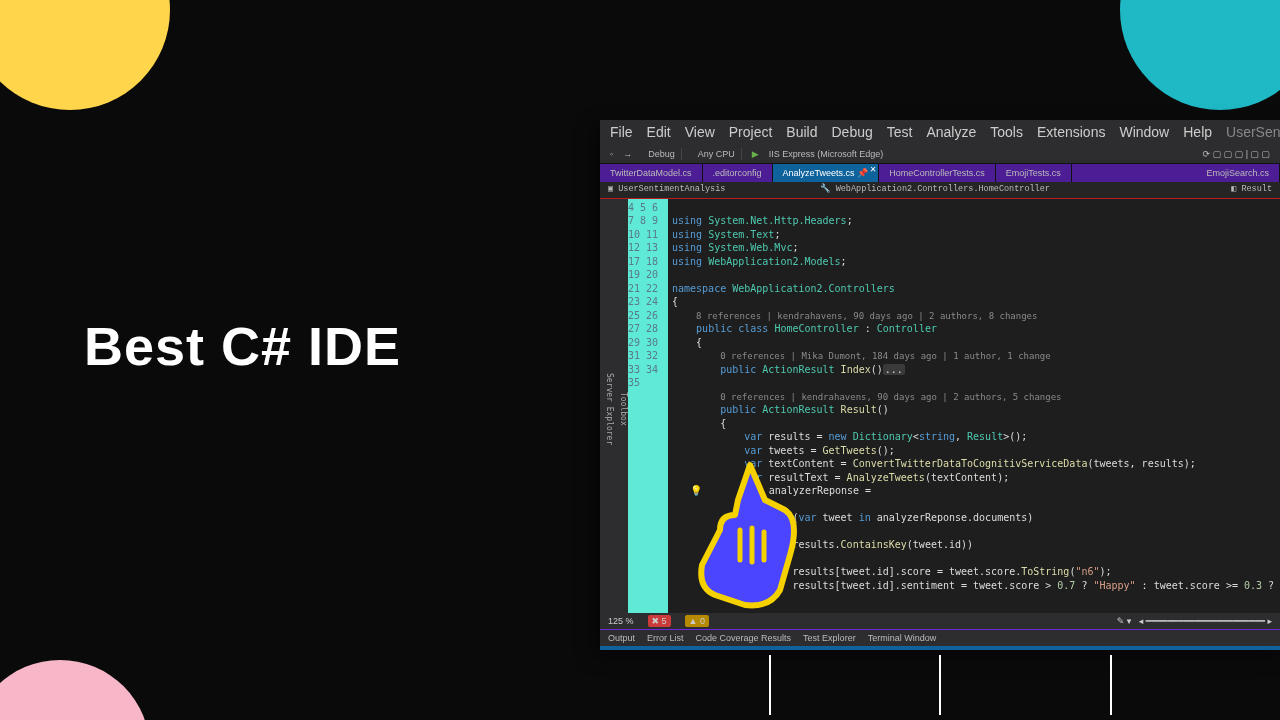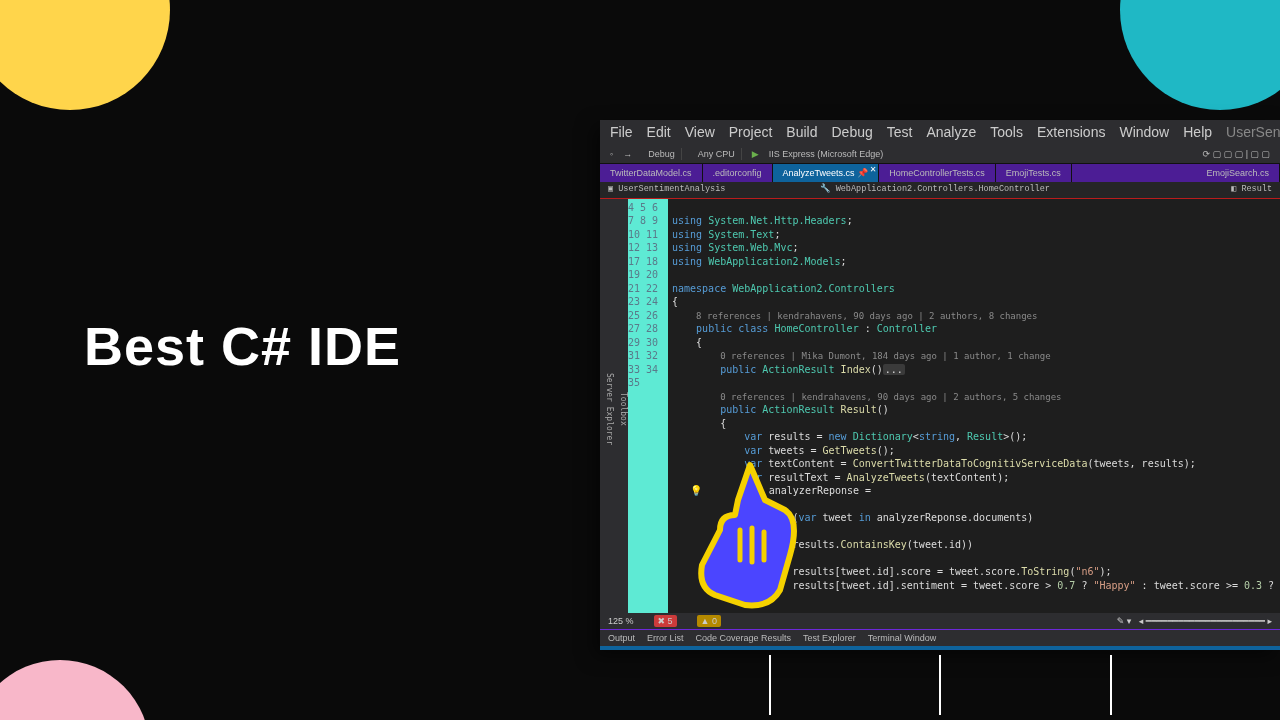--- a/index.html
+++ b/index.html
@@ -16,21 +16,21 @@
   .tab.active{background:#0e639c;color:#fff;position:relative}
   .tab.active .x{position:absolute;right:2px;top:1px;font-size:8px}
   .tab.right{margin-left:auto}
   .crumb{display:flex;background:#252526;font-family:Liberation Mono, monospace;font-size:8.5px;color:#bbb;padding:2px 8px;gap:8px;border-bottom:1px solid #b91c1c}
   .crumb .r{margin-left:auto}
   .editor{display:flex;flex:1;overflow:hidden;position:relative}
   .vtab{width:14px;background:#2d2d30;color:#aaa;writing-mode:vertical-rl;font-size:8px;text-align:center;padding-top:6px}
   .gutter{width:34px;background:#5eead4;color:#5a7a8a;padding:2px 6px 0 0}
   .code{flex:1;padding:2px 4px 0 4px;white-space:pre;color:#dcdcdc;position:relative;overflow:hidden}
   .kw{color:#569cd6}.ty{color:#4ec9b0}.mt{color:#dcdcaa}.st{color:#d69d85}.cm{color:#8a8a8a;font-size:9px}.nm{color:#b5cea8}
-  .status{display:flex;background:#2d2d30;padding:2px 8px;font-family:Arial;font-size:9px;gap:20px;color:#ccc;align-items:flex-start}
+  .status{display:flex;background:#2d2d30;padding:2px 8px;font-family:Arial;font-size:9px;gap:14px;color:#ccc;align-items:flex-start}
   .status .zoom{margin-right:auto}
   .status .err{background:#cc3b3b;padding:0 4px;border-radius:2px}
   .status .wrn{background:#b58900;padding:0 4px;border-radius:2px}
   .panels{display:flex;background:#2d2d30;padding:2px 8px;font-family:Arial;font-size:9px;gap:12px;color:#bbb;border-top:1px solid #6d28d9}
   .loadbar{height:4px;background:#0e639c}
   .pointer{position:absolute;left:690px;top:460px;width:120px;height:150px;pointer-events:none}
   .footer{position:absolute;left:600px;top:655px;width:680px;height:60px;display:flex}
   .footer div{flex:1;border-left:2px solid #fff}
   .footer div:first-child{border-left:none}
   .bulb{color:#f0c419}

